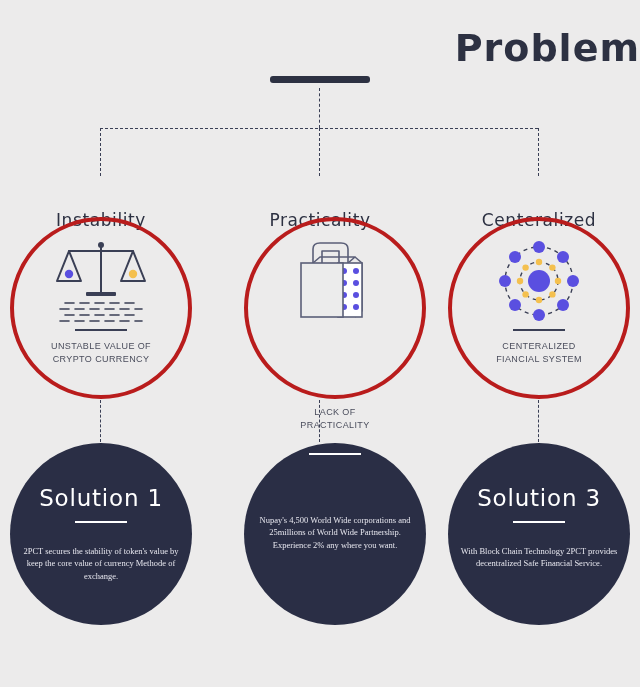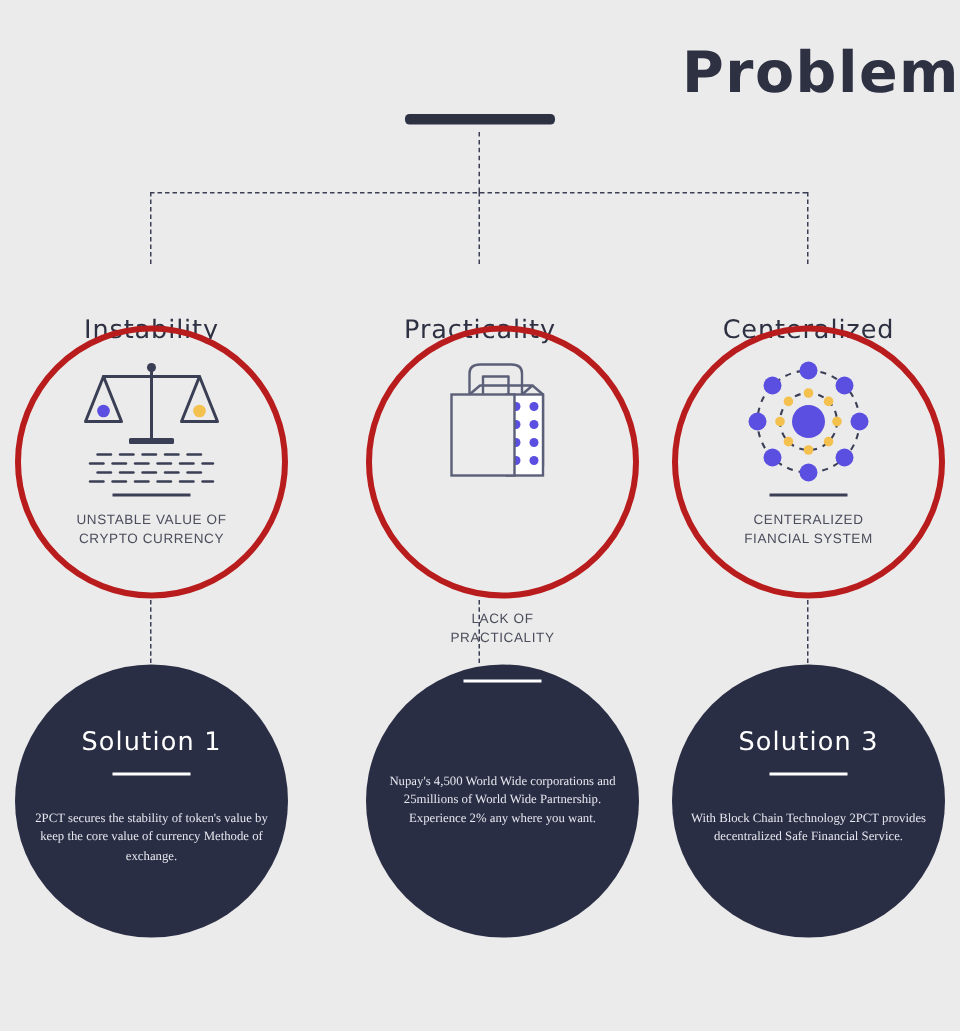--- a/index.html
+++ b/index.html
@@ -112,21 +112,21 @@
     height: 182px;
     border-radius: 50%;
     background: #2a2e45;
     top: 443px;
     display: flex;
     flex-direction: column;
     align-items: center;
   }
   .s-title {
     margin-top: 42px;
-    font-size: 17px;
+    font-size: 23px;
     color: #ffffff;
     letter-spacing: 0.8px;
     font-family: "DejaVu Sans", sans-serif;
   }
   .s-divider {
     width: 52px;
     height: 1.5px;
     background: #ffffff;
     margin: 10px 0 0 0;
   }

